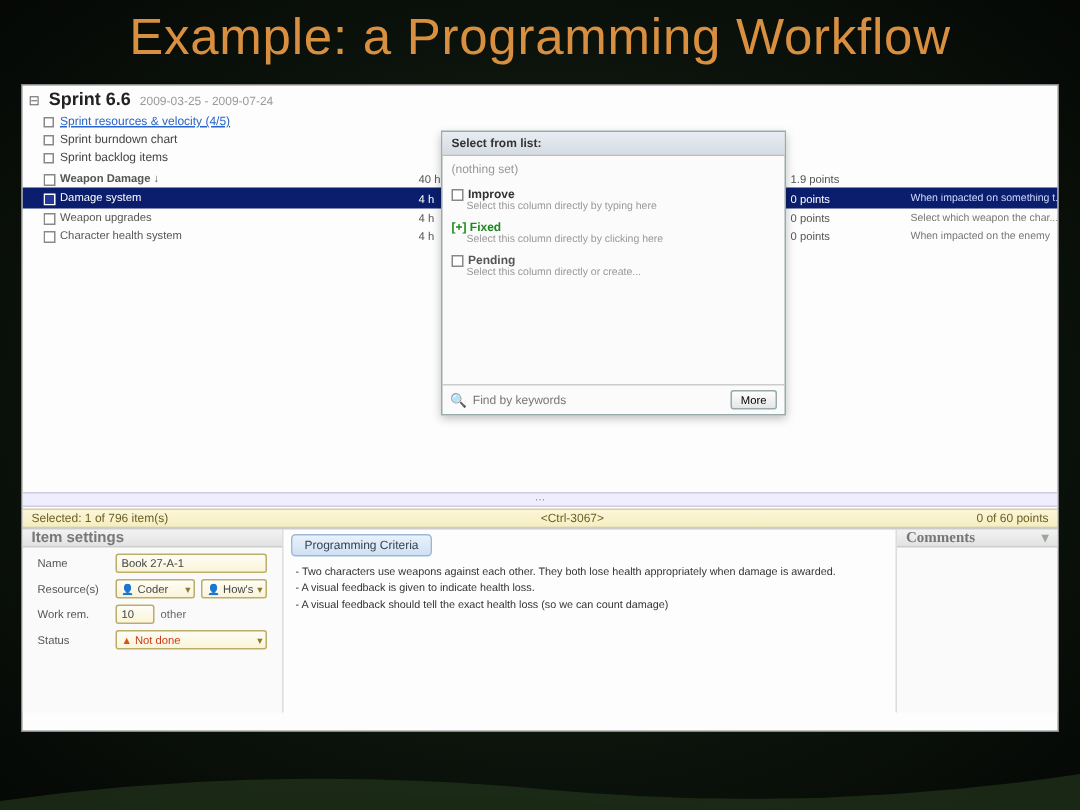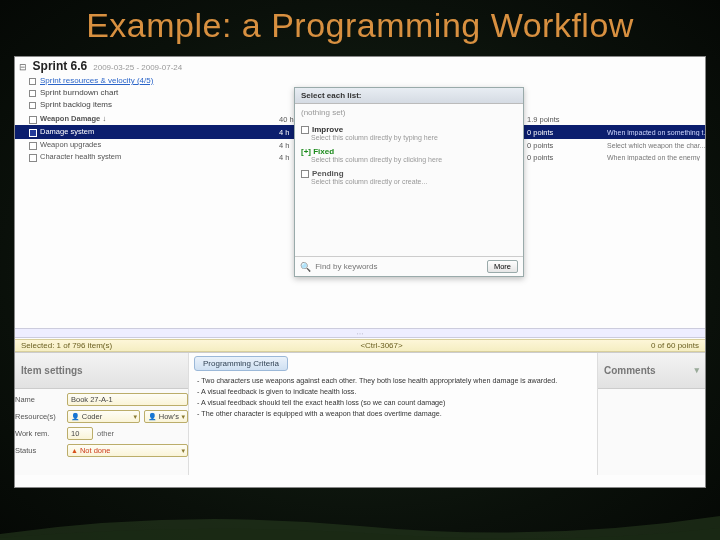--- a/index.html
+++ b/index.html
@@ -158,24 +158,24 @@
   .panel-left {
     width: 174px;
     border-right:1px solid #ddd;
     background:#fafafa;
   }
   .panel-head {
     background: linear-gradient(#f3f3f3,#e2e2e2);
     color:#777;
     font-weight:600;
     font-size:10px;
-    padding:12px 6px;
+    padding:0 6px;
     border-bottom:1px solid #ccc;
   }
-  .form { padding:4px 0; font-size:8px; }
+  .form { padding:4px 10px; font-size:8px; }
   .form-row { display:flex; align-items:center; gap:4px; margin-bottom:4px; }
   .form-row label { width:48px; color:#555; font-size:7.5px; }
   .ctl {
     flex:1;
     height:13px;
     border:1px solid #bbad6a;
     background:linear-gradient(#fefdf6,#faf4d8);
     border-radius:2px;
     font-size:7.5px;
     padding:0 3px;
@@ -210,21 +210,21 @@
     color:#333;
     line-height: 10px;
   }
   .criteria p { margin-bottom:1px; }
 
   .panel-right {
     width: 108px;
     border-left:1px solid #ddd;
     background:#fafafa;
   }
-  .panel-right .panel-head { display:flex; justify-content:space-between; }
+  .panel-right .panel-head { display:flex; justify-content:space-between;font-family:Liberation Serif, serif; }
   .panel-right .chev { color:#9a9; font-size:9px; }
 
   .bottom-accent {
     position:absolute;
     left:0; bottom:0; width:100%; height:36px;
     pointer-events:none;
   }
   .bottom-accent svg { width:100%; height:100%; }
 </style>
 </head>
@@ -289,21 +289,21 @@
         <div class="cell"></div>
         <div class="cell">4 h</div>
         <div class="cell notdone">Not done</div>
         <div class="cell"></div>
         <div class="cell pts">0 points</div>
         <div class="cell desc-right">When impacted on the enemy</div>
       </div>
     </div>
 
     <div class="popup">
-      <div class="popup-head">Select each list:</div>
+      <div class="popup-head">Select from list:</div>
       <div class="popup-body">
         <div class="popup-item nothing">(nothing set)</div>
         <div class="popup-item improve">
           <span class="sq-check"></span><span class="tag">Improve</span>
           <div class="sub">Select this column directly by typing here</div>
         </div>
         <div class="popup-item fixed">
           <span class="tag">[+] Fixed</span>
           <div class="sub">Select this column directly by clicking here</div>
         </div>
@@ -364,21 +364,20 @@
         </div>
       </div>
     </div>
 
     <div class="panel-mid">
       <span class="tab-btn">Programming Criteria</span>
       <div class="criteria">
         <p>- Two characters use weapons against each other. They both lose health appropriately when damage is awarded.</p>
         <p>- A visual feedback is given to indicate health loss.</p>
         <p>- A visual feedback should tell the exact health loss (so we can count damage)</p>
-        <p>- The other character is equipped with a weapon that does overtime damage.</p>
       </div>
     </div>
 
     <div class="panel-right">
       <div class="panel-head">
         <span>Comments</span>
         <span class="chev">▾</span>
       </div>
     </div>
   </div>

